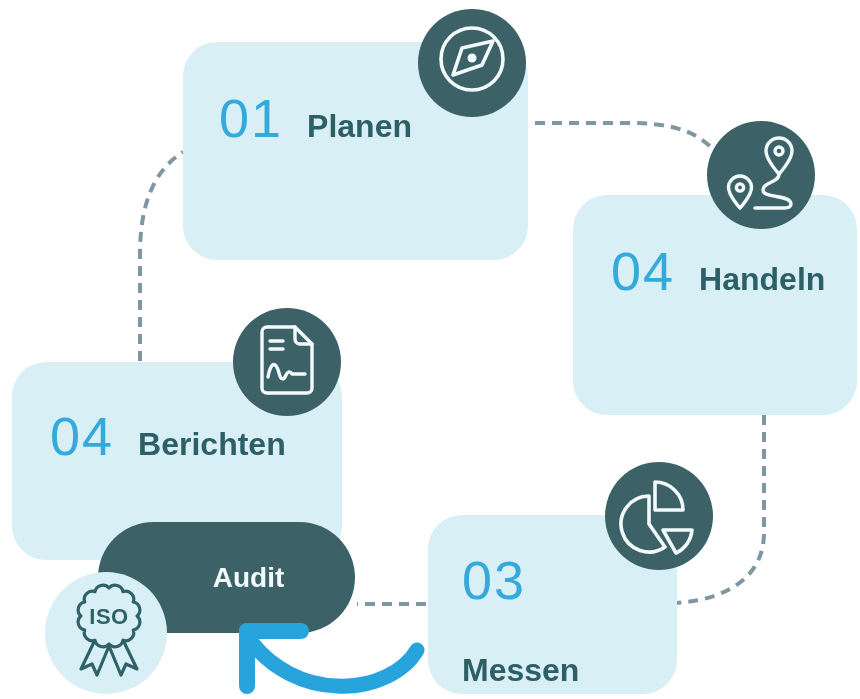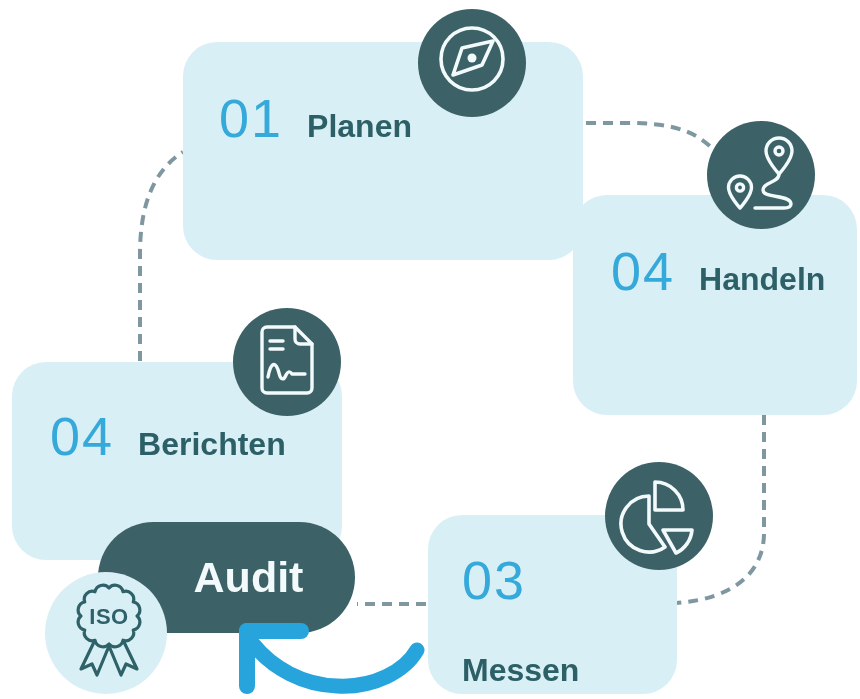--- a/index.html
+++ b/index.html
@@ -20,21 +20,21 @@
   .connectors { z-index: 1; }
   .arrow-layer { z-index: 6; }
 
   .card {
     position: absolute;
     background: #d9eff6;
     border-radius: 34px;
     z-index: 2;
     box-sizing: border-box;
   }
-  .card1 { left: 183px; top: 42px;  width: 400px; height: 218px; padding: 40px 0 0 36px; text-align: center; }
+  .card1 { left: 183px; top: 42px;  width: 345px; height: 218px; padding: 40px 0 0 36px; text-align: center; }
   .card2 { left: 573px; top: 195px; width: 284px; height: 220px; padding: 40px 0 0 38px; }
   .card3 { left: 428px; top: 515px; width: 249px; height: 179px; padding: 36px 0 0 34px; }
   .card4 { left: 12px;  top: 362px; width: 330px; height: 198px; padding: 38px 0 0 38px; }
 
   .card-row { display: flex; align-items: baseline; gap: 24px; }
   .card-col { display: flex; flex-direction: column; gap: 16px; }
 
   .num {
     font-size: 54px;
     font-weight: 400;
@@ -70,21 +70,21 @@
     width: 257px; height: 111px;
     background: #3c6268;
     border-radius: 56px;
     z-index: 4;
     display: flex; align-items: center; justify-content: center;
     box-sizing: border-box;
     padding-left: 44px;
   }
   .audit-label {
     color: #f2fafb;
-    font-size: 43px;
+    font-size: 28px;
     font-weight: 700;
   }
 
   .iso-circle {
     position: absolute;
     left: 45px; top: 572px;
     width: 122px; height: 122px;
     border-radius: 50%;
     background: #d9eff6;
     z-index: 5;

